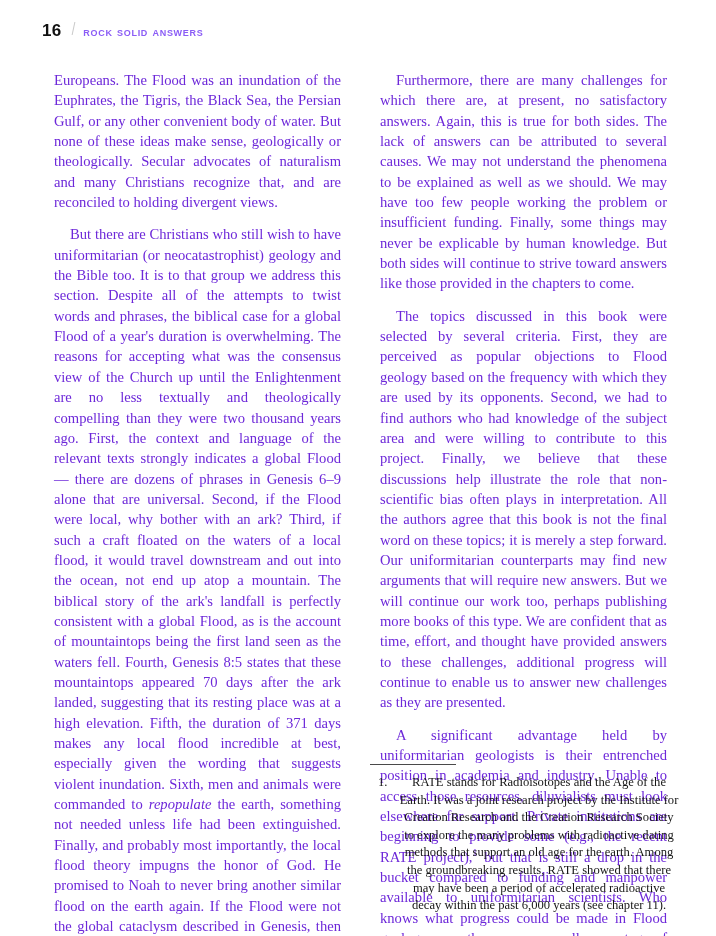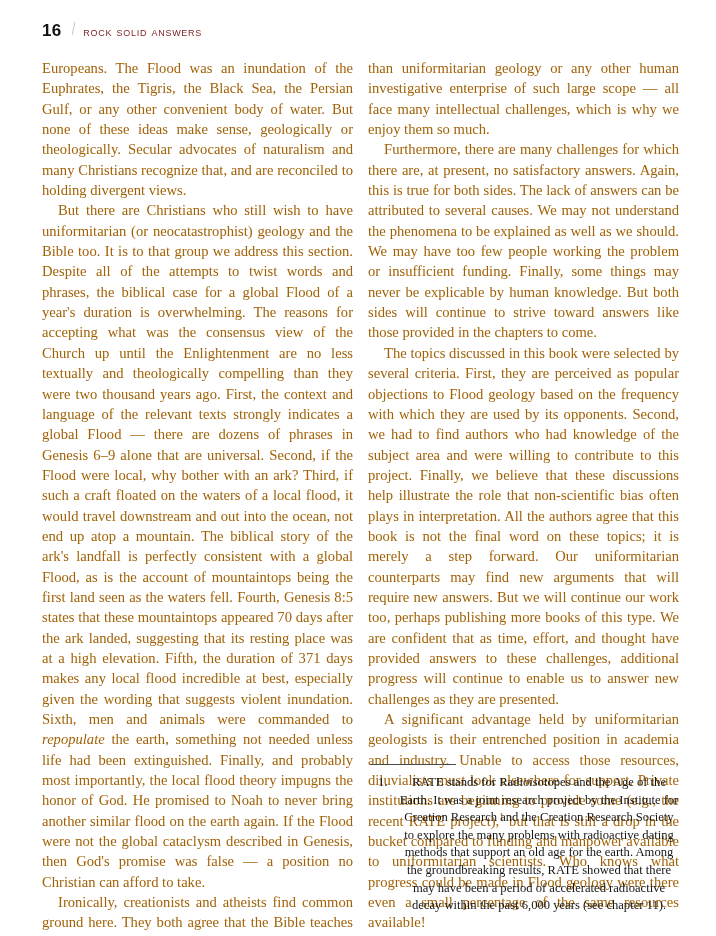--- a/index.html
+++ b/index.html
@@ -49,46 +49,46 @@
     height: 13px;
     background: #c9c9c9;
     margin: 0 9px 0 12px;
     transform: skewX(-12deg);
     position: relative;
     top: -1px;
   }
   .head-title {
     font-family: "Liberation Sans", "DejaVu Sans", sans-serif;
     font-size: 13.5px;
-    font-weight: 400;
+    font-weight: 700;
     letter-spacing: 0.7px;
-    color: #7f1d1d;
+    color: #8b5cf6;
     font-variant: small-caps;
     text-transform: lowercase;
     line-height: 1;
   }
   .head-title::first-letter { font-size: 13.5px; }
 
   
   .col {
     position: absolute;
     top: 58px;
     width: 311px;
   }
   .col-left  { left: 42px; }
   .col-right { left: 368px; }
 
   .col p {
-    margin: 0;
+    margin: 12px;
     font-size: 14.6px;
     line-height: 20.35px;
     text-align: justify;
     text-justify: inter-word;
     hyphens: none;
-    color: #a16207;
+    color: #6d28d9;
   }
   .col p.indent { text-indent: 1.1em; }
   .col p.noindent { text-indent: 0; }
 
   em { }
 
   sup.fn-ref {
     font-size: 0.66em;
     vertical-align: super;
     line-height: 0;
@@ -143,21 +143,20 @@
     <p class="noindent">Europeans. The Flood was an inundation of the Euphrates, the Tigris, the Black Sea, the Persian Gulf, or any other convenient body of water. But none of these ideas make sense, geologically or theologically. Secular advocates of naturalism and many Christians recognize that, and are reconciled to holding divergent views.</p>
 
     <p class="indent"><span>But there are Christians who still wish to have uniformitarian (or neocatastrophist) geology and the Bible too. It is to that group we address this section. Despite all of the attempts to twist words and phrases, the biblical case for a global Flood of a year's duration is overwhelming. The reasons for accepting what was the consensus view of the Church up until the Enlightenment are no less textually and theologically compelling than they were two thousand years ago. First, the context and language of the relevant texts strongly indicates a global Flood — there are dozens of phrases in Genesis 6–9 alone that are universal. Second, if the Flood were local, why bother with an ark? Third, if such a craft floated on the waters of a local flood, it would travel downstream and out into the ocean, not end up atop a mountain. The biblical story of the ark's landfall is perfectly consistent with a global Flood, as is the account of mountaintops being the first land seen as the waters fell. Fourth, Genesis 8:5 states that these mountaintops appeared 70 days after the ark landed, suggesting that its resting place was at a high elevation. Fifth, the duration of 371 days makes any local flood incredible at best, especially given the wording that suggests violent inundation. Sixth, men and animals were commanded to </span><em>repopulate</em><span> the earth, something not needed unless life had been extinguished. Finally, and probably most importantly, the local flood theory impugns the honor of God. He promised to Noah to never bring another similar flood on the earth again. If the Flood were not the global cataclysm described in Genesis, then God's promise was false — a position no Christian can afford to take.</span></p>
 
     <p class="indent">Ironically, creationists and atheists find common ground here. They both agree that the Bible teaches the historical occurrence of a global Flood, both disagreeing with the fence-sitting Christians who want to have the best of both worlds. But as Elijah warned Israel, limping around between two contrary opinions is neither safe nor sane, and God calls them to choose fidelity to Him and to His revelation of His works.</p>
 
   </div>
 
   <div class="col col-right">
 
-    <p class="noindent">than uniformitarian geology or any other human investigative enterprise of such large scope — all face many intellectual challenges, which is why we enjoy them so much.</p>
 
     <p class="indent">Furthermore, there are many challenges for which there are, at present, no satisfactory answers. Again, this is true for both sides. The lack of answers can be attributed to several causes. We may not understand the phenomena to be explained as well as we should. We may have too few people working the problem or insufficient funding. Finally, some things may never be explicable by human knowledge. But both sides will continue to strive toward answers like those provided in the chapters to come.</p>
 
     <p class="indent">The topics discussed in this book were selected by several criteria. First, they are perceived as popular objections to Flood geology based on the frequency with which they are used by its opponents. Second, we had to find authors who had knowledge of the subject area and were willing to contribute to this project. Finally, we believe that these discussions help illustrate the role that non-scientific bias often plays in interpretation. All the authors agree that this book is not the final word on these topics; it is merely a step forward. Our uniformitarian counterparts may find new arguments that will require new answers. But we will continue our work too, perhaps publishing more books of this type. We are confident that as time, effort, and thought have provided answers to these challenges, additional progress will continue to enable us to answer new challenges as they are presented.</p>
 
     <p class="indent"><span>A significant advantage held by uniformitarian geologists is their entrenched position in academia and industry. Unable to access those resources, diluvialists must look elsewhere for support. Private institutions are beginning to provide some (e.g., the recent RATE project),</span><sup class="fn-ref">1</sup><span> but that is still a drop in the bucket compared to funding and manpower available to uniformitarian scientists. Who knows what progress could be made in Flood geology were there even a small percentage of the same resources available!</span></p>
 
     <p class="indent">It is the nature of any investigative effort to take on new challenges. If it weren't, the profession of geology would be boring and dry. Everyone starting his or her career yearns for some great discovery. Yet sometimes the adversarial view</p>
   </div>
 

